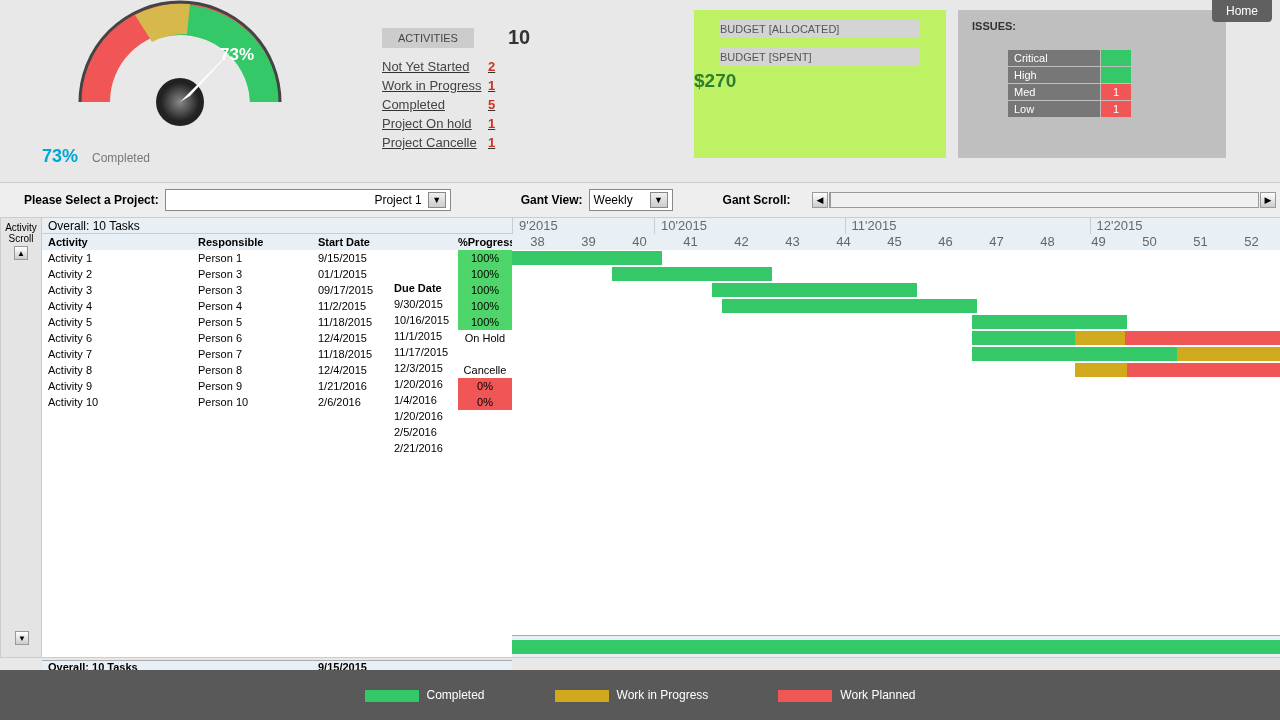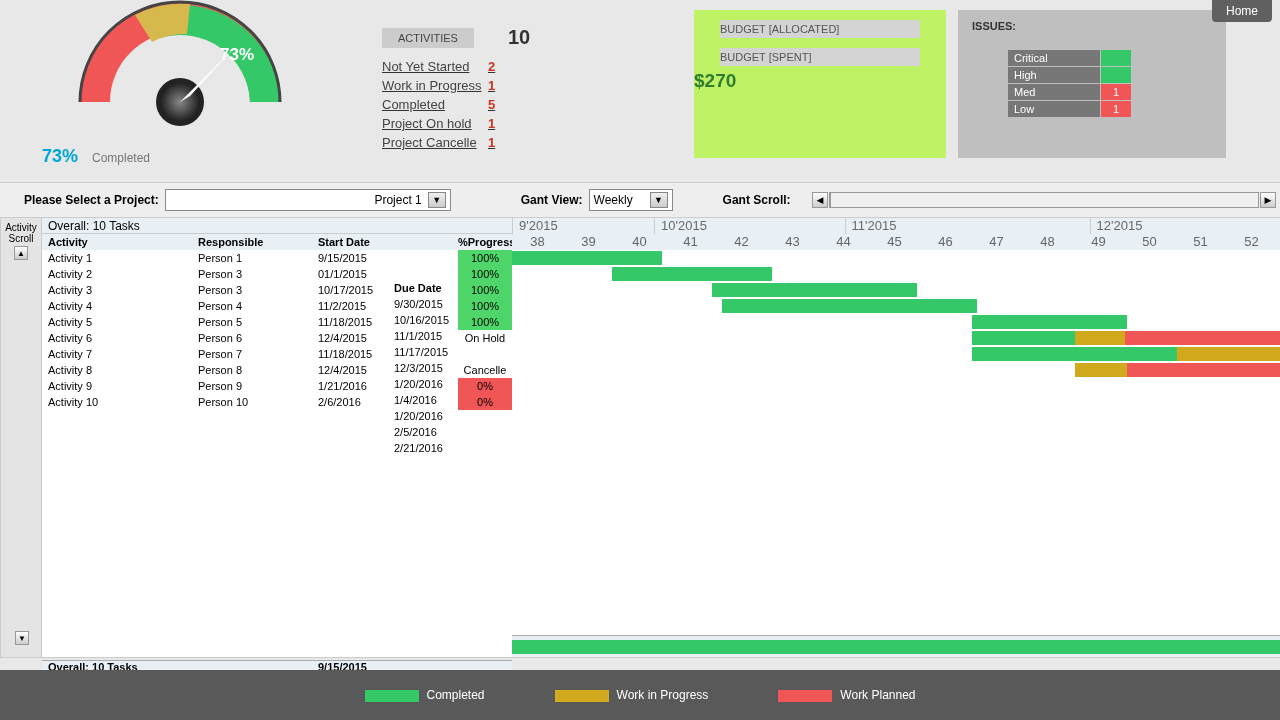--- a/index.html
+++ b/index.html
@@ -214,21 +214,21 @@
         <div class="tr">
           <div class="td c-act">Activity 2</div>
     <div class="td c-resp">Person 3</div>
     <div class="td c-sd">01/1/2015</div>
     <div class="td c-dd">10/16/2015</div>
     <div class="td c-prg cell-prg pg-green">100%</div>
         </div>
         <div class="tr">
           <div class="td c-act">Activity 3</div>
     <div class="td c-resp">Person 3</div>
-    <div class="td c-sd">10/17/2015</div>
+    <div class="td c-sd">09/17/2015</div>
     <div class="td c-dd">11/1/2015</div>
     <div class="td c-prg cell-prg pg-green">100%</div>
         </div>
         <div class="tr">
           <div class="td c-act">Activity 4</div>
     <div class="td c-resp">Person 4</div>
     <div class="td c-sd">11/2/2015</div>
     <div class="td c-dd">11/17/2015</div>
     <div class="td c-prg cell-prg pg-green">100%</div>
         </div>

